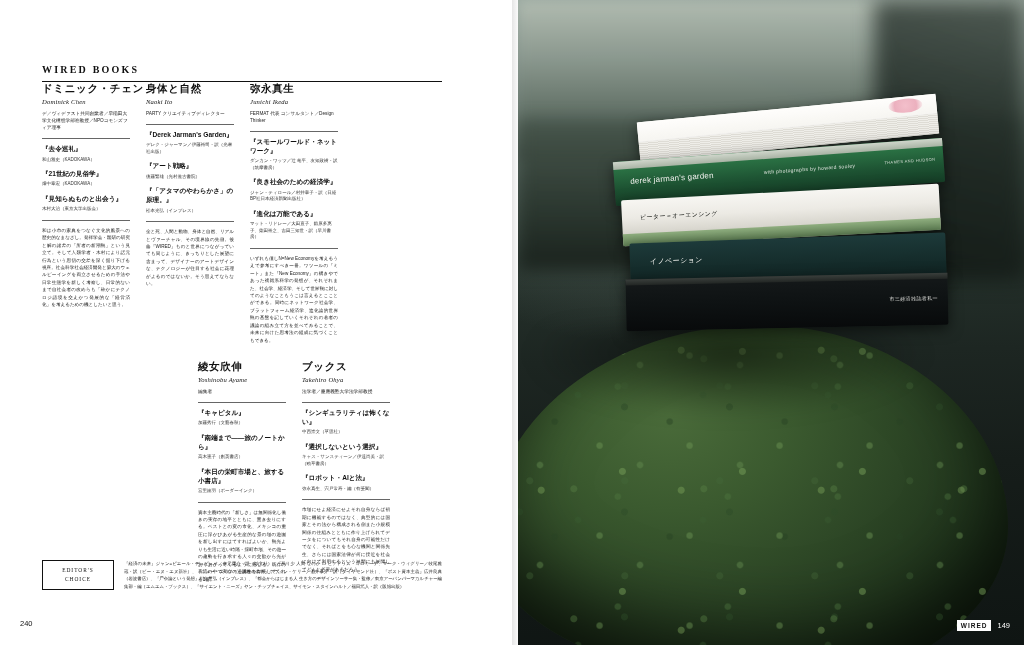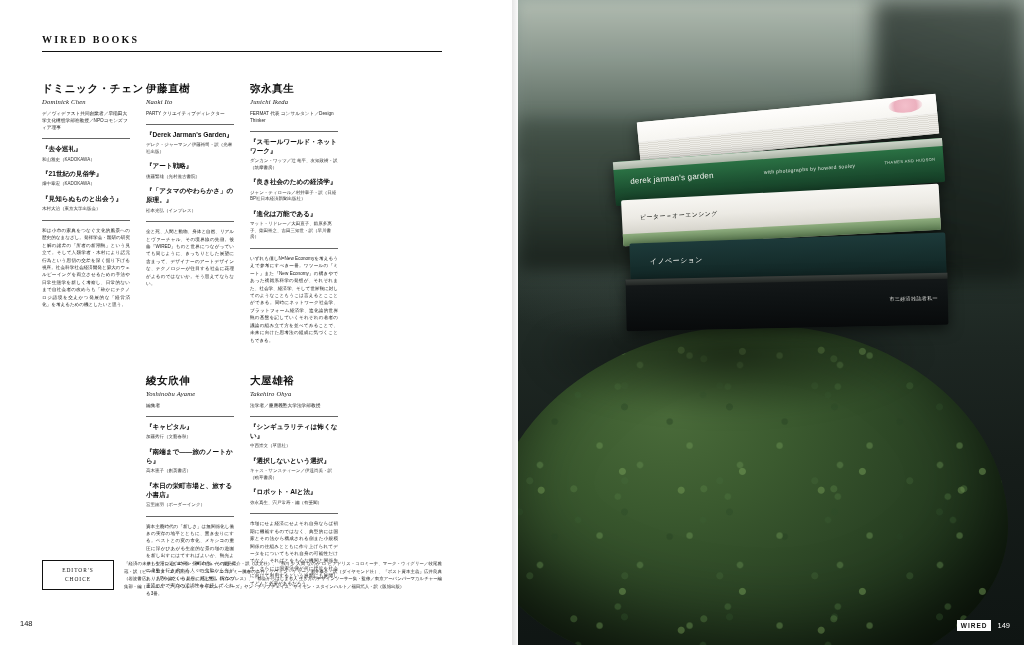--- a/index.html
+++ b/index.html
@@ -19,20 +19,21 @@
     background: #ffffff;
     padding: 0;
   }
   .masthead {
     position: absolute; left: 42px; top: 34px; width: 400px;
   }
   .masthead-title {
     font-family: "Liberation Serif", serif;
     font-size: 10px; letter-spacing: 2.2px; color: #111;
     font-weight: 700;
+    margin-top: 30px;
   }
   .masthead-rule {
     margin-top: 6px; border-top: 1px solid #111; width: 400px;
   }
 
   .cols {
     position: absolute; left: 42px; top: 82px; width: 400px;
   }
   .colrow { display: flex; gap: 0; }
   .col {
@@ -73,21 +74,21 @@
   }
 
   .blurb-rule { border-top: 0.6px solid #666; margin-top: 4px; }
   .blurb {
     font-size: 4.6px; line-height: 1.62; color: #1a1a1a;
     font-family: "Liberation Sans", sans-serif;
     margin-top: 6px;
     text-align: justify;
   }
 
-  .row2 { margin-top: 30px; }
+  .row2 { margin-top: 16px; justify-content: center; }
   .row2 .col-offset { width: 104px; }
 
   
   .ec-wrap {
     position: absolute; left: 42px; top: 560px; width: 400px;
     display: flex; align-items: flex-start;
   }
   .ec-box {
     width: 72px; height: 30px;
     border: 0.8px solid #111;
@@ -306,21 +307,21 @@
             <div class="book">
               <div class="book-title">『見知らぬものと出会う』</div>
               <div class="book-meta">木村大治（東京大学出版会）</div>
             </div>
           </div>
           <div class="blurb-rule"></div>
           <div class="blurb">和は小市の家典をつなぐ文化的風景への歴史的なまなざし。発祥学会・離研の研究と解の諸差の「所者の新潮観」という見立て。そして人類学者・木村により話元行為という思切の交差を深く掘り下げる視座。社会科学社会経済開発と膨大のウェルビーイングを両立させるための手法や日常生態学を新しく考察し、日常的ないまで自社会者の改めらも「確かにテクノロジ語境を交えかつ発展的な「経営済化」を考えるための機としたいと思う。</div>
         </div>
 
         <div class="col">
-          <div class="author-name">伊藤直樹</div>
+          <div class="author-name">身体と自然</div>
           <div class="author-roman">Naoki Ito</div>
           <div class="author-affil">PARTY クリエイティブディレクター</div>
           <div class="rule-thin"></div>
           <div class="book-list">
             <div class="book">
               <div class="book-title">『Derek Jarman's Garden』</div>
               <div class="book-meta">デレク・ジャーマン／伊藤裕司・訳（光琳社出版）</div>
             </div>
             <div class="book">
               <div class="book-title">『アート戦略』</div>
@@ -379,21 +380,21 @@
             <div class="book">
               <div class="book-title">『本日の栄町市場と、旅する小書店』</div>
               <div class="book-meta">宮里綾羽（ボーダーインク）</div>
             </div>
           </div>
           <div class="blurb-rule"></div>
           <div class="blurb">資本主義時代の「新しさ」は無関係化し働きの実存の地平とともに、置き去りにする。ベストとの変の市化、メキシコの重圧に浮かびあがる生産的な景の場の遊園を新し出すにはてすればよいか、観光よりも生活に近い時隔・採町市場、その遊一の趣勢を行き求する人々の交歓から光がありあがってくるように感じる。既存の表流の中で実存の追認性を存続してくれる3冊。</div>
         </div>
 
         <div class="col">
-          <div class="author-name">大屋雄裕</div>
+          <div class="author-name">ブックス</div>
           <div class="author-roman">Takehiro Ohya</div>
           <div class="author-affil">法学者／慶應義塾大学法学部教授</div>
           <div class="rule-thin"></div>
           <div class="book-list">
             <div class="book">
               <div class="book-title">『シンギュラリティは怖くない』</div>
               <div class="book-meta">中西崇文（草思社）</div>
             </div>
             <div class="book">
               <div class="book-title">『選択しないという選択』</div>
@@ -409,21 +410,21 @@
         </div>
       </div>
     </div>
 
     <div class="ec-wrap">
       <div class="ec-box" style="white-space: pre-line;">EDITOR'S
 CHOICE</div>
       <div class="ec-text">『経済の未来』ジャン=ピエール・デュピュイ／森元庸介・訳（以文社）、『残り少 人間 なのか ロ ビアドリス・コロミーナ、マーク・ウィグリー／牧尾雅蔵・訳（ビー・エヌ・エヌ新社）、『ニュー・エコノミー騰春の条件』ケヴィン・ケリー／酒井泰介・訳（ダイヤモンド社）、『ポスト資本主義』広井良典（岩波書店）、『尸奈論という発想』川上量弘（インプレス）、『都会からはじまる人 生き方のデザインソーサー集・監修／東京アーバンパーマカルチャー編集部・編（エムエム・ブックス）、『サイエント・ニーズ』ヤン・チップチェイス、サイモン・スタインハルト／福田篤人・訳（阪旭出版）</div>
     </div>
 
-    <div class="folio-left">148</div>
+    <div class="folio-left">240</div>
   </div>
 
   <div class="page-right">
     <div class="photo-bg"></div>
     <div class="bg-band"></div>
     <div class="bg-band2"></div>
     <div class="bg-dark-right"></div>
 
     <div class="moss">
       <div class="moss-tex"></div>

